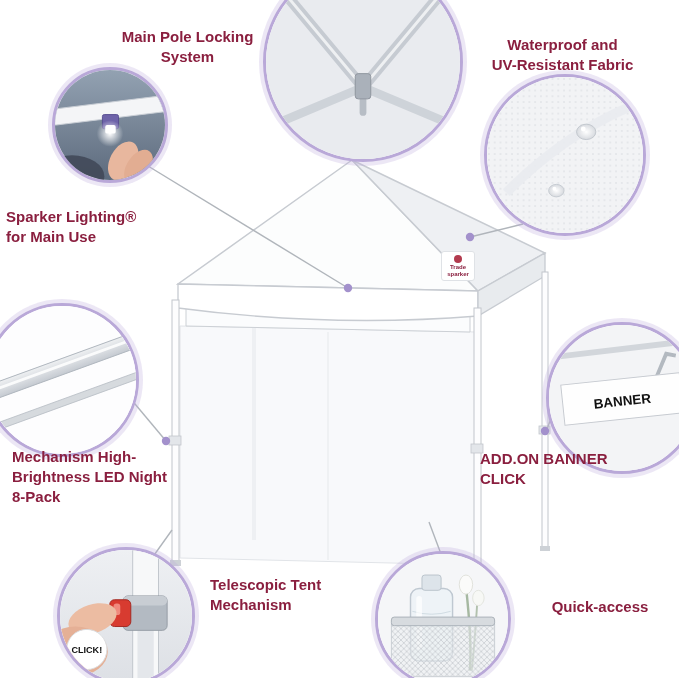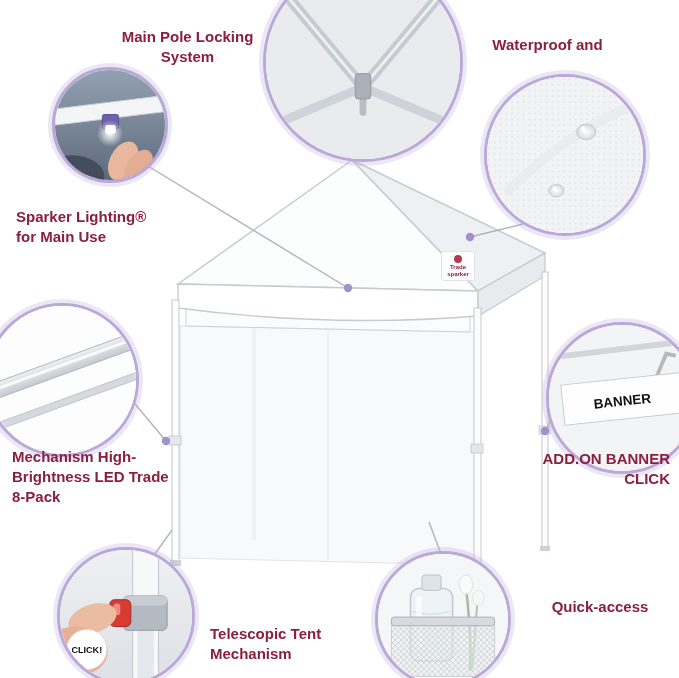--- a/index.html
+++ b/index.html
@@ -8,21 +8,21 @@
     position:relative; width:679px; height:678px; margin:0 auto;
     background:#ffffff; overflow:hidden;
   }
   .layer { position:absolute; left:0; top:0; }
   
   .label {
     position:absolute; color:#8a1f3f; font-weight:700;
     font-size:15px; line-height:1.32; z-index:5;
   }
   .label.center { text-align:center; }
-  .label.right  { text-align:right; }
+  .label.right  { }
   
   .circle {
     position:absolute; border-radius:50%;
     border:3px solid #b9a8d8;
     box-shadow:0 0 0 4px rgba(186,170,220,0.28);
     overflow:hidden; background:#ffffff; z-index:4;
   }
   .circle svg { display:block; width:100%; height:100%; }
   #c-frame  { left:263px; top:-38px; width:200px; height:200px; }
   #c-lock   { left:52px;  top:67px;  width:116px; height:116px; }
@@ -41,24 +41,24 @@
     display:flex; flex-direction:column; align-items:center; justify-content:center;
     z-index:2; gap:1px;
   }
   .logo-mark { width:8px; height:8px; border-radius:50%; background:#b23a4e; }
   .logo-text {
     font-size:6px; line-height:1.05; font-weight:700; color:#8a1f3f;
     text-align:center; width:100%;
   }
   
   #lbl-main-pole   { left:95px;  top:27px;  width:185px; }
-  #lbl-waterproof  { left:440px; top:35px;  width:215px; }
-  #lbl-lighting    { left:16px;  top:207px; width:200px; }
+  #lbl-waterproof  { left:455px; top:35px;  width:215px; }
+  #lbl-lighting    { left:6px;  top:207px; width:200px; }
   #lbl-led         { left:12px;  top:447px; width:200px; }
-  #lbl-telescopic  { left:210px; top:624px; width:190px; }
+  #lbl-telescopic  { left:210px; top:575px; width:190px; }
   #lbl-banner      { left:480px; top:449px; width:190px; }
   #lbl-pockets     { left:525px; top:597px; width:150px; }
 </style>
 </head>
 <body>
 
 <div class="stage">
 
   <svg id="tent-svg" class="layer" width="679" height="678" viewBox="0 0 679 678">
 
@@ -258,30 +258,31 @@
     </svg>
   </div>
 
   <div class="label center" id="lbl-main-pole">
     <div>Main Pole Locking</div>
     <div>System</div>
   </div>
 
   <div class="label center" id="lbl-waterproof">
     <div>Waterproof and</div>
+    <div>UV-Resistant Fabric</div>
   </div>
 
   <div class="label" id="lbl-lighting">
     <div>Sparker Lighting®</div>
     <div>for Main Use</div>
   </div>
 
   <div class="label" id="lbl-led">
     <div>Mechanism High-</div>
-    <div>Brightness LED Trade</div>
+    <div>Brightness LED Night</div>
     <div>8-Pack</div>
   </div>
 
   <div class="label" id="lbl-telescopic">
     <div>Telescopic Tent</div>
     <div>Mechanism</div>
   </div>
 
   <div class="label right" id="lbl-banner">
     <div>ADD.ON BANNER</div>

